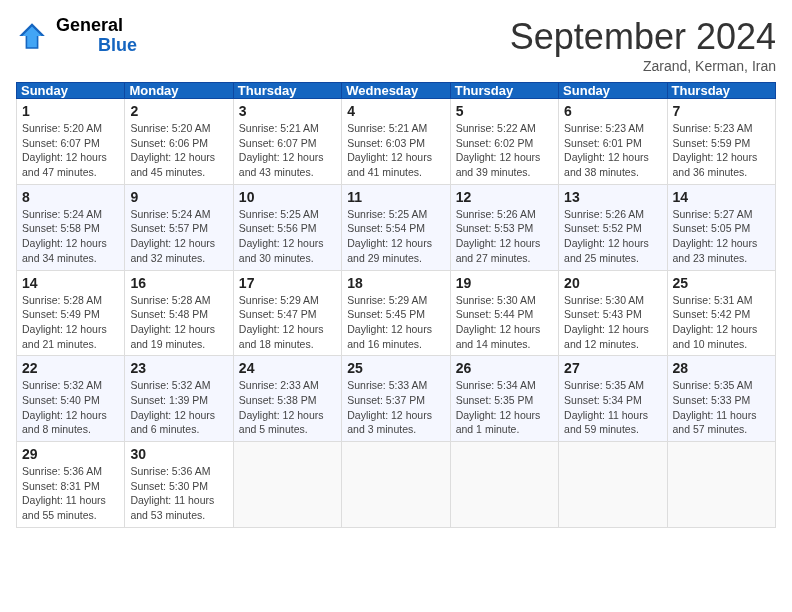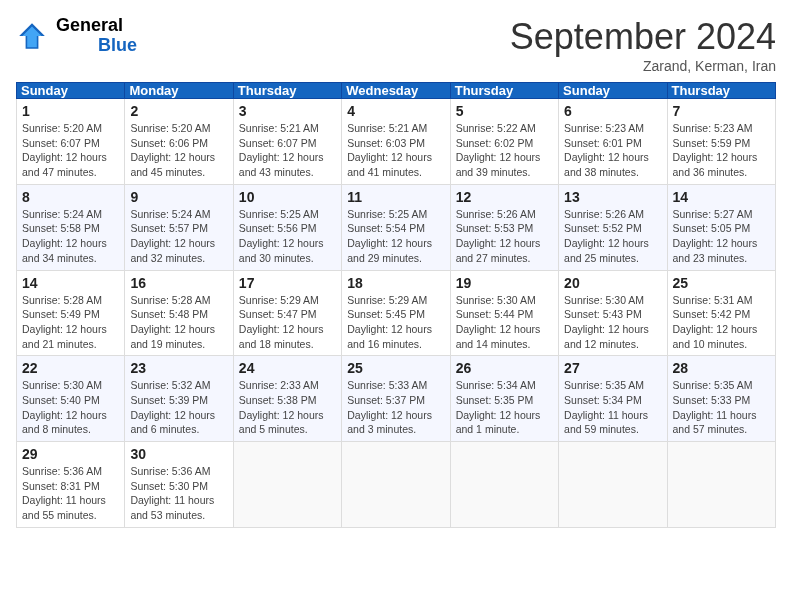--- a/index.html
+++ b/index.html
@@ -267,29 +267,29 @@
           <span class="day-number">25</span>
           <div class="day-info">Sunrise: 5:31 AM
 Sunset: 5:42 PM
 Daylight: 12 hours
 and 10 minutes.</div>
         </td>
       </tr>
       <tr>
         <td>
           <span class="day-number">22</span>
-          <div class="day-info">Sunrise: 5:30 AM
+          <div class="day-info">Sunrise: 5:32 AM
 Sunset: 5:40 PM
 Daylight: 12 hours
 and 8 minutes.</div>
         </td>
         <td>
           <span class="day-number">23</span>
           <div class="day-info">Sunrise: 5:32 AM
-Sunset: 5:39 PM
+Sunset: 1:39 PM
 Daylight: 12 hours
 and 6 minutes.</div>
         </td>
         <td>
           <span class="day-number">24</span>
           <div class="day-info">Sunrise: 2:33 AM
 Sunset: 5:38 PM
 Daylight: 12 hours
 and 5 minutes.</div>
         </td>

